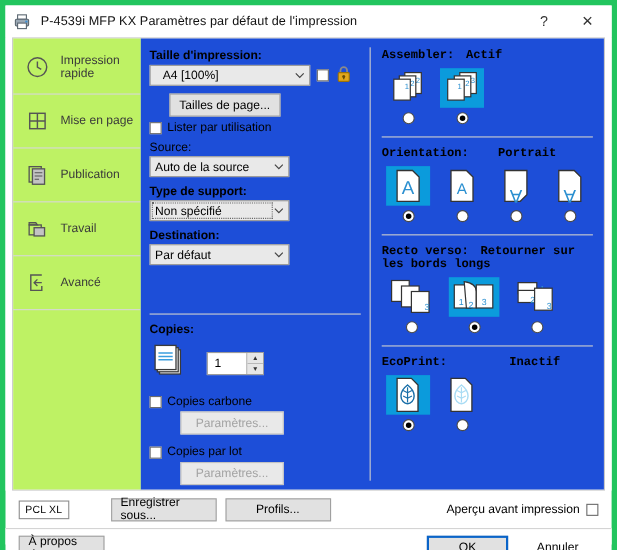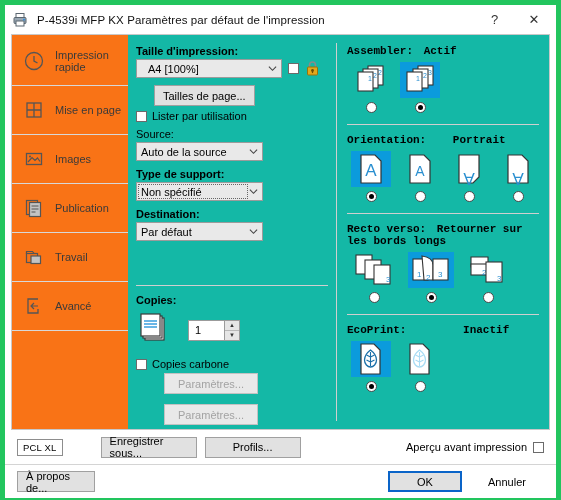--- a/index.html
+++ b/index.html
@@ -23,30 +23,30 @@
   .title-spacer { flex:1; }
   .tb-btn { width:35px; height:28px; display:flex; align-items:center; justify-content:center;
             font-size:13px; color:#333; }
   .tb-btn.close { width:44px; }
 
   
   .content { flex:1; display:flex; background:#ffffff; padding:0 6px 0 6px; }
   .inner { flex:1; display:flex; border:1px solid #c8c8c8; background:#fff; }
 
   
-  .sidebar { width:116px; background:#f97316; flex:0 0 116px; padding-top:2px; }
+  .sidebar { width:116px; background:#bef264; flex:0 0 116px; padding-top:2px; }
   .side-item { height:49px; display:flex; align-items:center; padding-left:10px; gap:9px;
                border-bottom:1px solid #d8d8d8; color:#3a3a3a; }
   .side-item.active { background:#0b9bdc; color:#ffffff; }
   .side-ico { width:24px; height:24px; flex:0 0 24px; display:flex; align-items:center; justify-content:center; }
   .side-ico svg { display:block; }
   .side-label { font-size:11px; line-height:12.5px; }
 
   
-  .panes { flex:1; display:flex; background:#14b8a6; }
+  .panes { flex:1; display:flex; background:#1d4ed8; }
   .pane-left { width:208px; flex:0 0 208px; padding:10px 8px 4px 8px; position:relative; }
   .divider-v { width:1px; background:#cfcfcf; margin:8px 0 8px 0; flex:0 0 1px; }
   .pane-right { flex:1; padding:10px 10px 4px 10px; }
 
   .lbl { font-size:11px; margin-bottom:2px; font-weight:bold; color:#000; }
   .lbl.norm { font-weight:normal; }
 
   
   .combo-row { display:flex; align-items:center; gap:6px; margin-bottom:7px; }
   .combo { height:19px; background:#e9e9e9; border:1px solid #9b9b9b;
@@ -141,30 +141,20 @@
         <div class="side-item">
           <span class="side-ico">
             <svg width="22" height="22" viewBox="0 0 22 22">
                 <rect x="4" y="4" width="14" height="14" fill="none" stroke="#555" stroke-width="1.3"></rect>
                 <path d="M11 4v14M4 11h14" stroke="#555" stroke-width="1.3"></path>
               </svg>
           </span>
           <span class="side-label">Mise en page</span>
         </div>
 
-        <div class="side-item">
-          <span class="side-ico">
-            <svg width="22" height="22" viewBox="0 0 22 22">
-                <rect x="3.5" y="5.5" width="15" height="11" fill="none" stroke="#555" stroke-width="1.3"></rect>
-                <path d="M5 14 L9 9.5 L12 12.5 L14.5 10 L17 13.5" fill="none" stroke="#555" stroke-width="1.2"></path>
-                <circle cx="7" cy="8.5" r="1" fill="#555"></circle>
-              </svg>
-          </span>
-          <span class="side-label">Images</span>
-        </div>
 
         <div class="side-item">
           <span class="side-ico">
             <svg width="22" height="22" viewBox="0 0 22 22">
                 <rect x="3.5" y="3.5" width="11" height="14" fill="none" stroke="#555" stroke-width="1.2"></rect>
                 <rect x="6.5" y="5.5" width="11" height="14" fill="#c3c3c3" stroke="#555" stroke-width="1.2"></rect>
                 <path d="M8.5 9h7M8.5 12h7M8.5 15h4" stroke="#555" stroke-width="1"></path>
               </svg>
           </span>
           <span class="side-label">Publication</span>
@@ -270,20 +260,24 @@
           </div>
 
           <div class="cb-row" style="margin-bottom:3px;">
             <div class="cb"></div>
             <span>Copies carbone</span>
           </div>
           <div style="margin:0 0 10px 28px;">
             <div class="btn disabled" style="width:94px;">Paramètres...</div>
           </div>
 
+          <div class="cb-row" style="margin-bottom:3px;">
+            <div class="cb"></div>
+            <span>Copies par lot</span>
+          </div>
           <div style="margin:0 0 0 28px;">
             <div class="btn disabled" style="width:94px;">Paramètres...</div>
           </div>
         </div>
 
         <div class="divider-v"></div>
 
         <div class="pane-right">
 
           <div class="grp-title">

